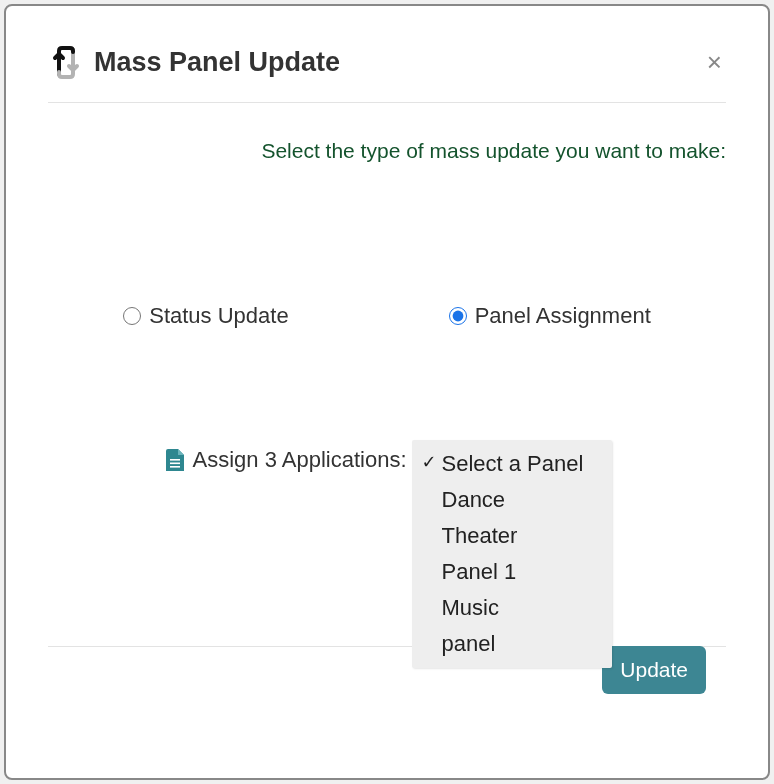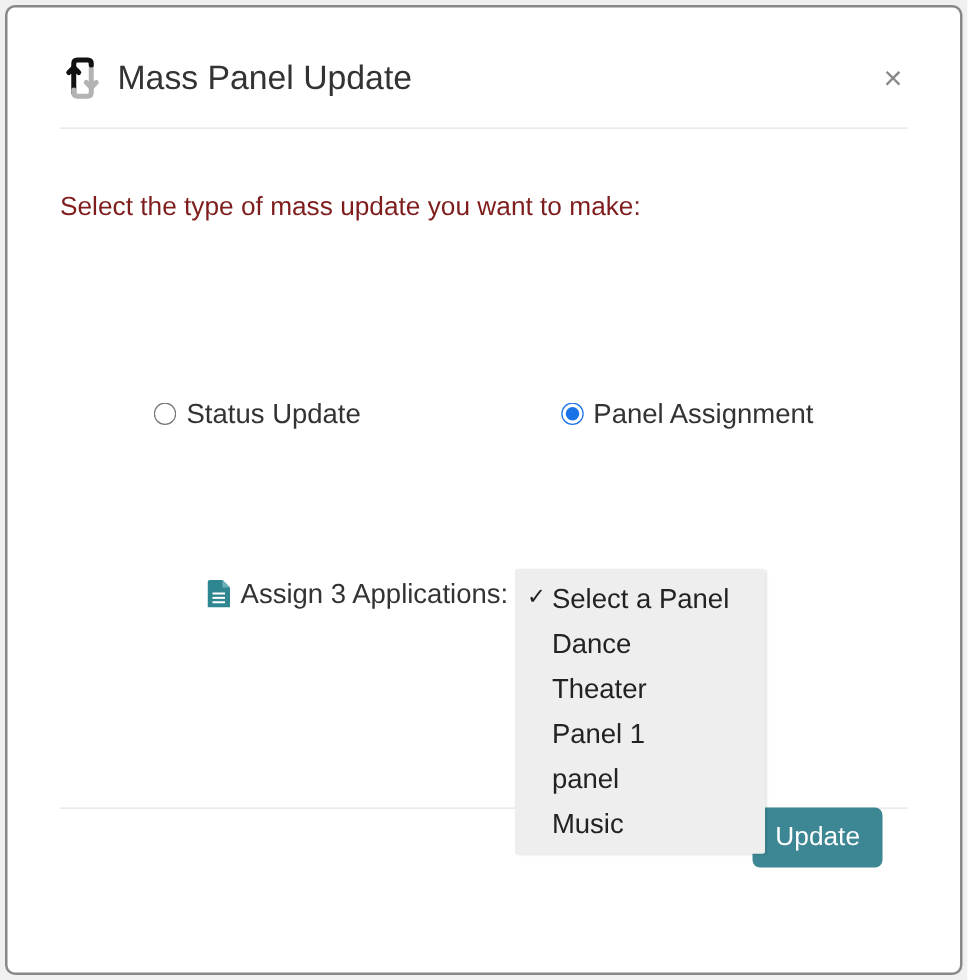--- a/index.html
+++ b/index.html
@@ -41,34 +41,35 @@
     }
     .title-icon {
       width: 36px;
       height: 36px;
       display: inline-flex;
       align-items: center;
       justify-content: center;
     }
     .modal-title {
       font-size: 27px;
-      font-weight: 400;
+      font-weight: 700;
       color: #333;
     }
     .close-icon {
       font-size: 26px;
       color: #888;
       cursor: pointer;
       line-height: 1;
       padding: 4px;
     }
     .instruction {
-      margin-top: 51px;
+      margin-top: 36px;
       font-size: 21px;
-      color: #7f1d1d;
+      color: #14532d;
+      text-align: right;
     }
     .radio-row {
       display: flex;
       justify-content: center;
       gap: 160px;
       margin-top: 140px;
     }
     .radio-opt {
       display: flex;
       align-items: center;
@@ -215,22 +216,22 @@
       </span>
       <span>Assign 3 Applications:</span>
     </div>
     <div class="select-wrap">
       <div class="select-box">Select a Panel</div>
       <div class="dropdown">
         <div class="dropdown-item selected">Select a Panel</div>
         <div class="dropdown-item">Dance</div>
         <div class="dropdown-item">Theater</div>
         <div class="dropdown-item">Panel 1</div>
+        <div class="dropdown-item">Music</div>
         <div class="dropdown-item">panel</div>
-        <div class="dropdown-item">Music</div>
       </div>
     </div>
   </div>
 
   <div class="divider"></div>
 
   <button class="update-btn">Update</button>
 
 </div>
 

